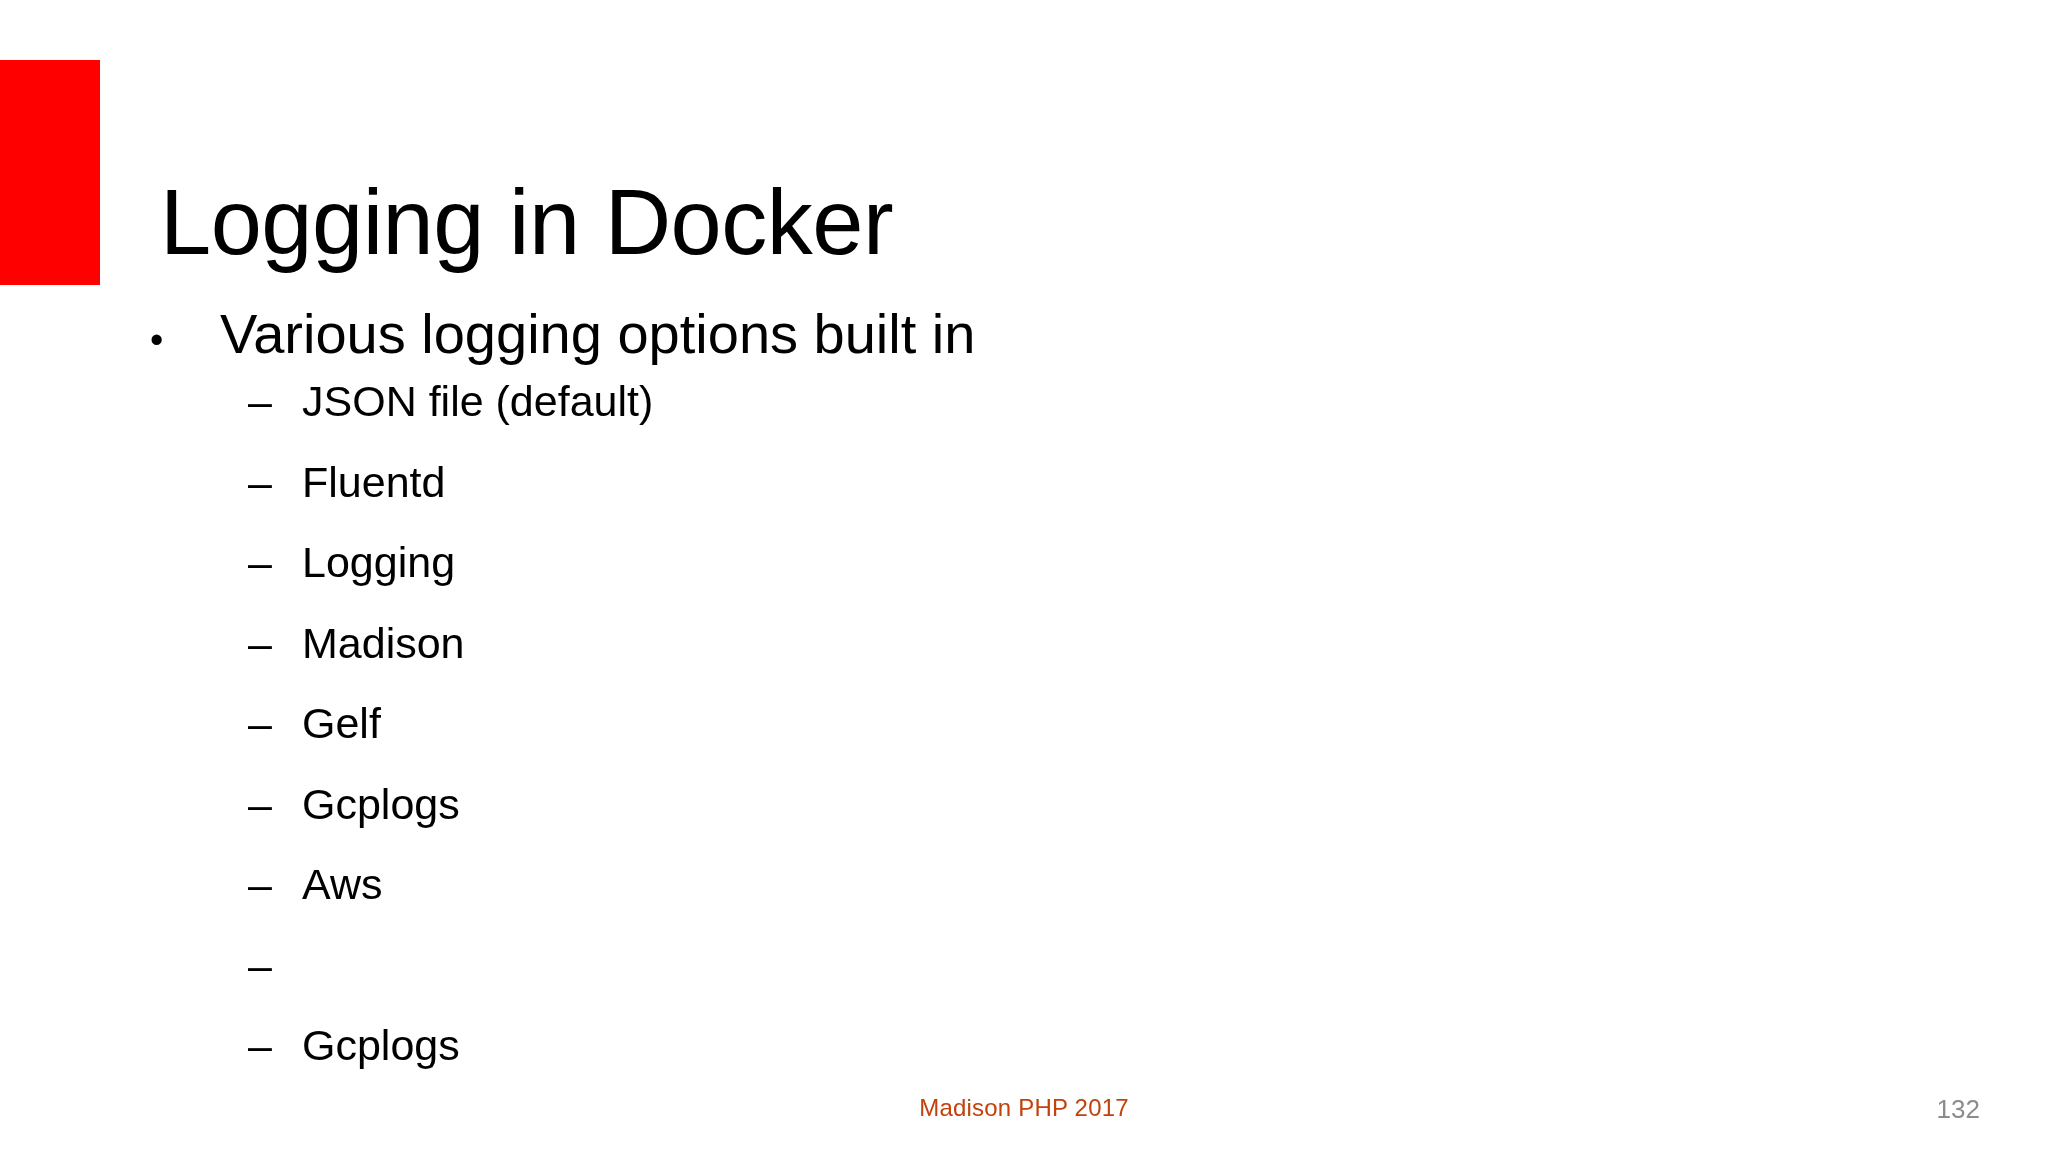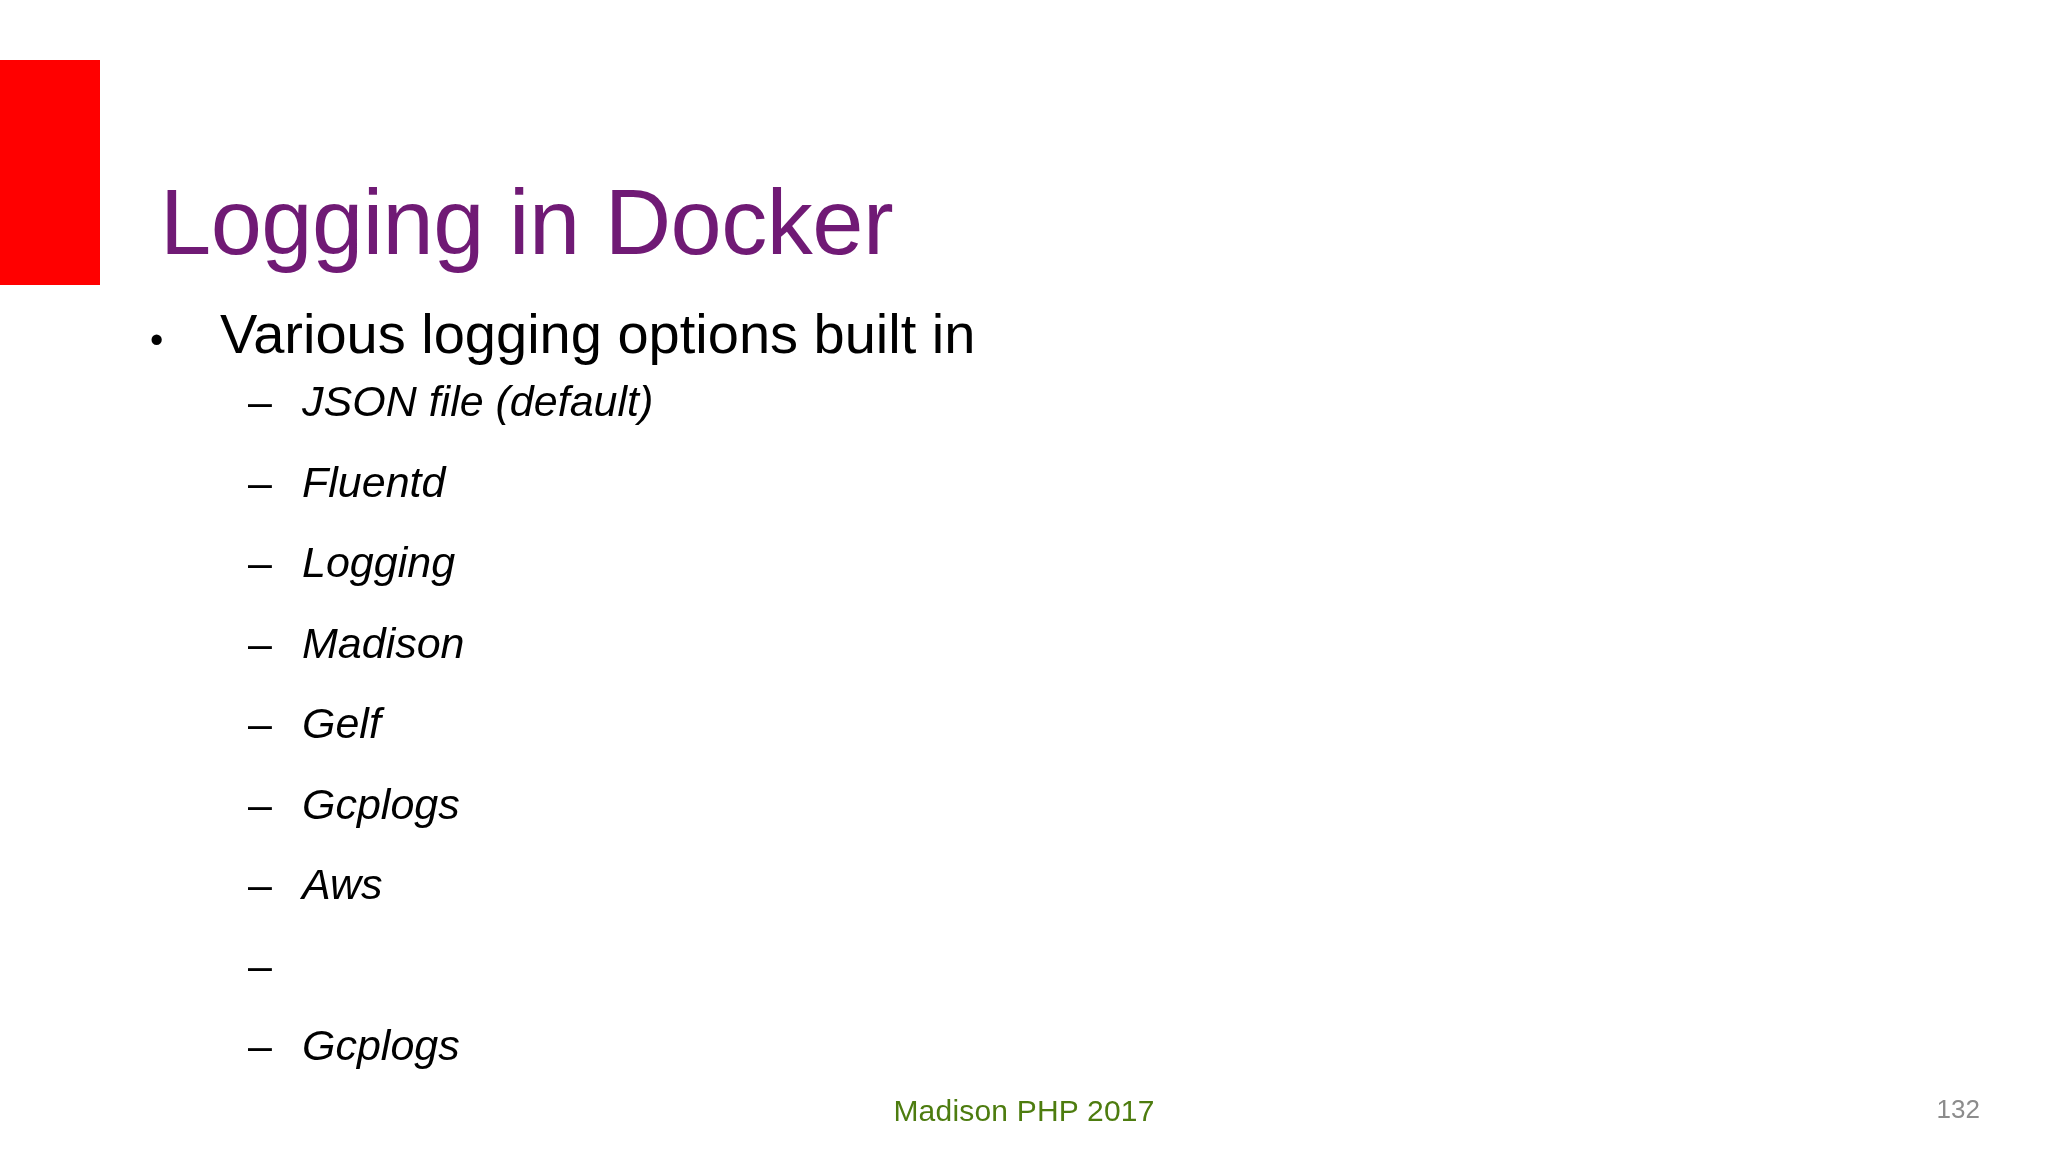--- a/index.html
+++ b/index.html
@@ -30,21 +30,21 @@
 
   
   #slide-title {
     position: absolute;
     left: 160px;
     top: 112px;
     width: 1700px;
     font-size: 92px;
     line-height: 1.06;
     font-weight: 400;
-    color: #701a75;
+    color: #000000;
     letter-spacing: -0.5px;
     white-space: nowrap;
   }
 
   
   #body-content {
     position: absolute;
     left: 150px;
     top: 306px;
     width: 1800px;
@@ -91,32 +91,31 @@
   .bullet-l2 .marker {
     flex: 0 0 auto;
     width: 54px;
     font-size: 43px;
     line-height: 1;
     color: #000000;
   }
   .bullet-l2 .label {
     flex: 1 1 auto;
     white-space: nowrap;
-    font-style: italic;
   }
 
   
   #footer-text {
     position: absolute;
     left: 0;
     right: 0;
     top: 1094px;
     text-align: center;
-    font-size: 30px;
-    color: #4d7c0f;
+    font-size: 24px;
+    color: #c2410c;
     letter-spacing: 0.2px;
   }
 
   #slide-number {
     position: absolute;
     right: 68px;
     top: 1094px;
     font-size: 26px;
     color: #8c8c8c;
     text-align: right;

